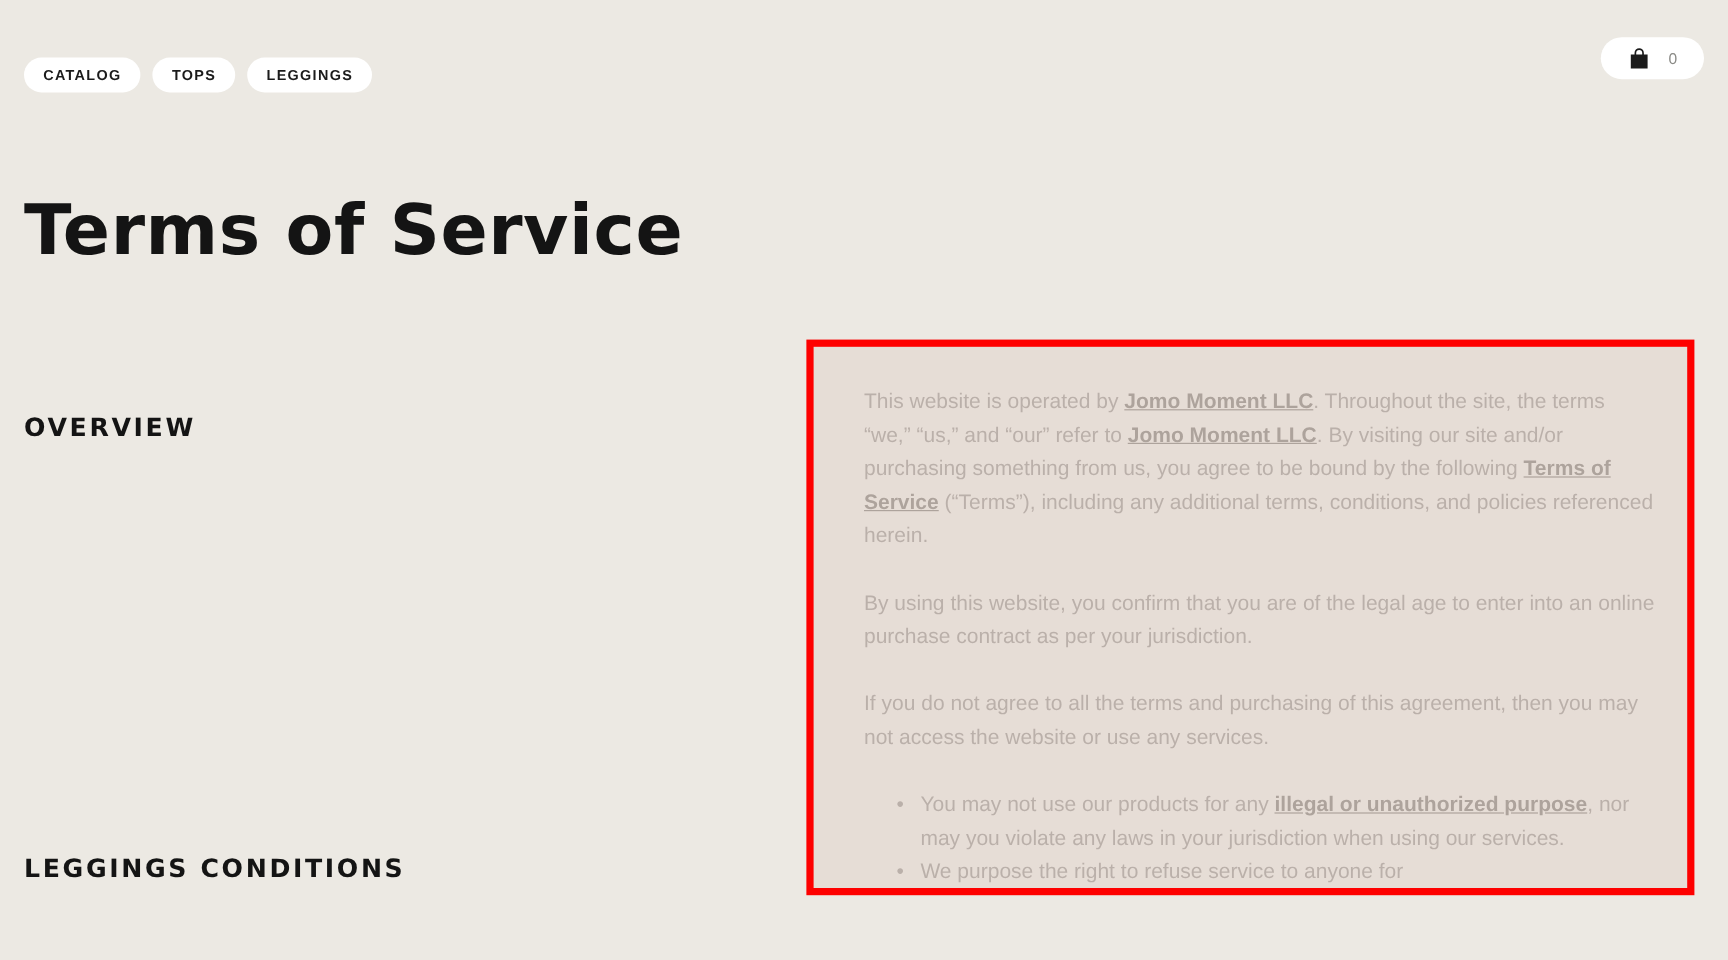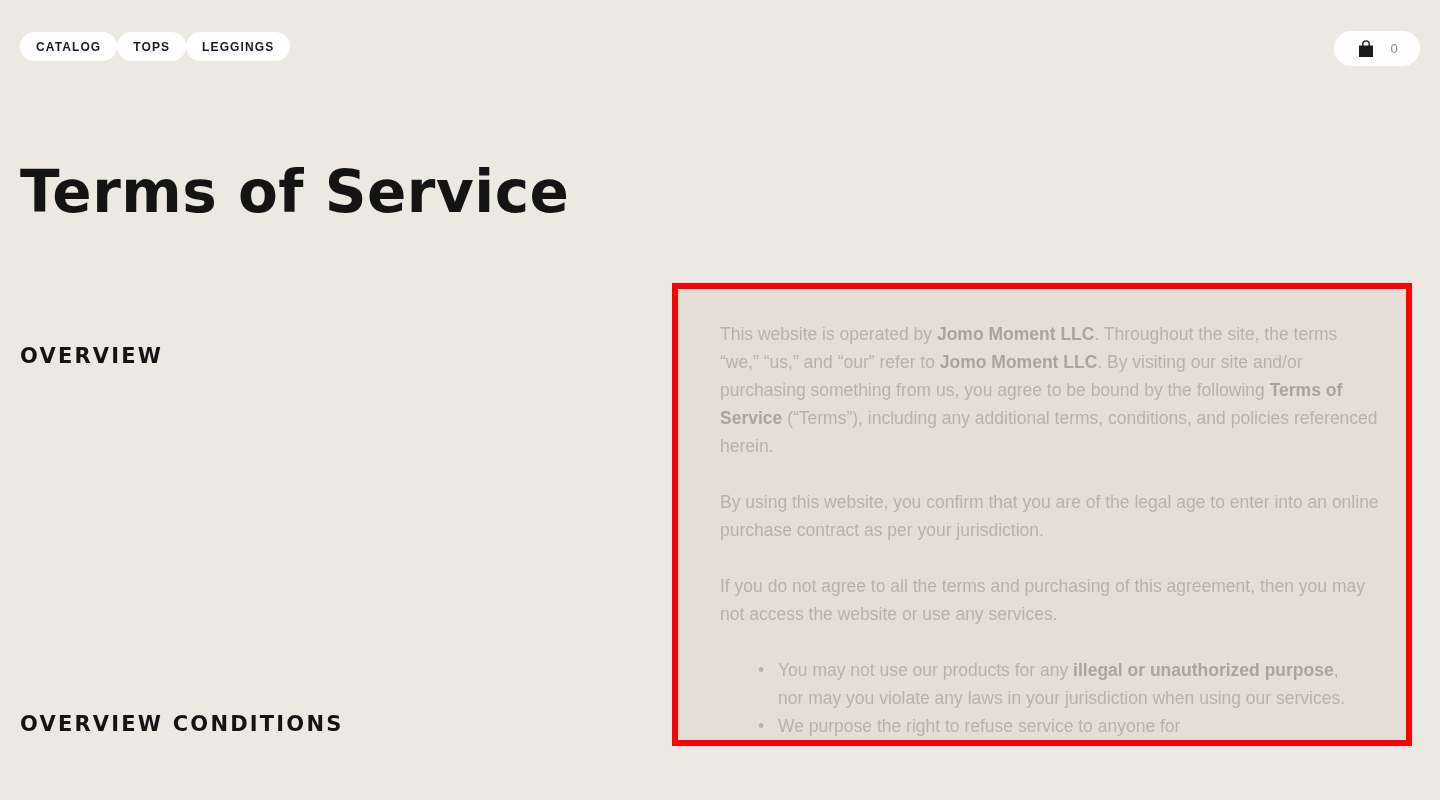--- a/index.html
+++ b/index.html
@@ -17,23 +17,23 @@
 
   
   .header {
     position: relative;
     height: 97px;
     width: 100%;
   }
   .nav-pills {
     position: absolute;
     left: 20px;
-    top: 32px;
+    top: 48px;
     display: flex;
-    gap: 0;
+    gap: 10px;
   }
   .pill {
     background: #ffffff;
     border-radius: 20px;
     padding: 9px 16px 8px 16px;
     font-size: 12px;
     font-weight: bold;
     letter-spacing: 1.1px;
     color: #1b1b1b;
     line-height: 1;
@@ -114,23 +114,24 @@
     font-size: 17.5px;
     line-height: 28px;
     color: #8b8680;
   }
   .content-col p {
     margin: 0 0 28px 0;
   }
   .content-col strong {
     color: #6e6962;
     font-weight: bold;
+    text-decoration: underline;
   }
   .content-col ul {
-    margin: 16px;
+    margin: 5px;
     padding-left: 22px;
     list-style: none;
   }
   .content-col li {
     position: relative;
     margin-bottom: 0;
     padding-left: 20px;
   }
   .content-col li:before {
     content: "•";
@@ -173,21 +174,21 @@
       </svg>
     </span>
     <span class="cart-count">0</span>
   </div>
 
 </div>
 
 <h1 class="page-title">Terms of Service</h1>
 
 <div class="section-heading" id="heading-overview">OVERVIEW</div>
-<div class="section-heading" id="heading-general">OVERVIEW CONDITIONS</div>
+<div class="section-heading" id="heading-general">LEGGINGS CONDITIONS</div>
 
 <div class="content-col">
 
   <p><span>This website is operated by </span><strong>Jomo Moment LLC</strong><span>. Throughout the site, the terms “we,” “us,” and “our” refer to </span><strong>Jomo Moment LLC</strong><span>. By visiting our site and/or purchasing something from us, you agree to be bound by the following </span><strong>Terms of Service</strong><span> (“Terms”), including any additional terms, conditions, and policies referenced herein.</span></p>
 
   <p>By using this website, you confirm that you are of the legal age to enter into an online purchase contract as per your jurisdiction.</p>
 
   <p>If you do not agree to all the terms and purchasing of this agreement, then you may not access the website or use any services.</p>
 
   <ul>

